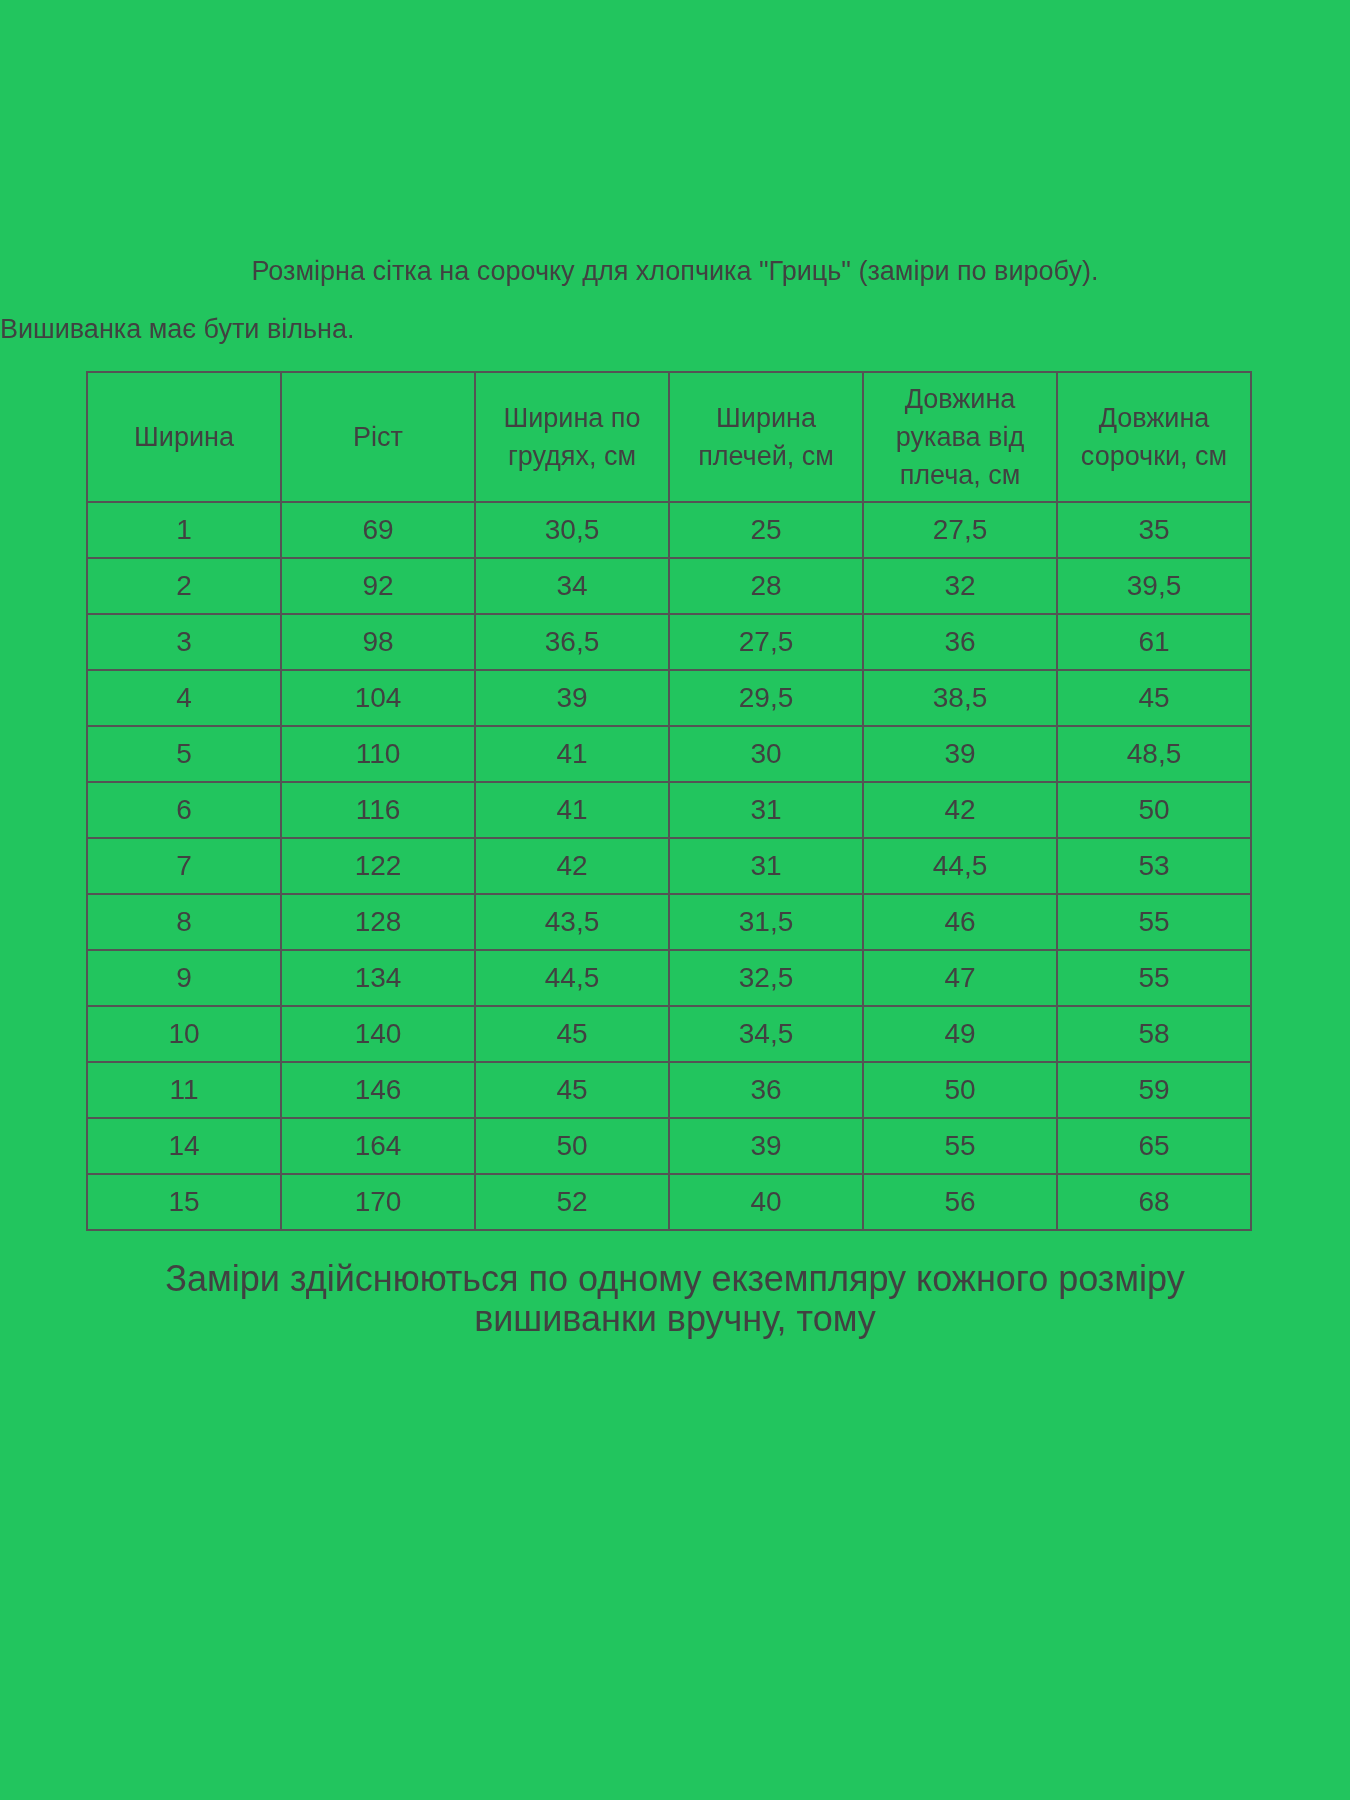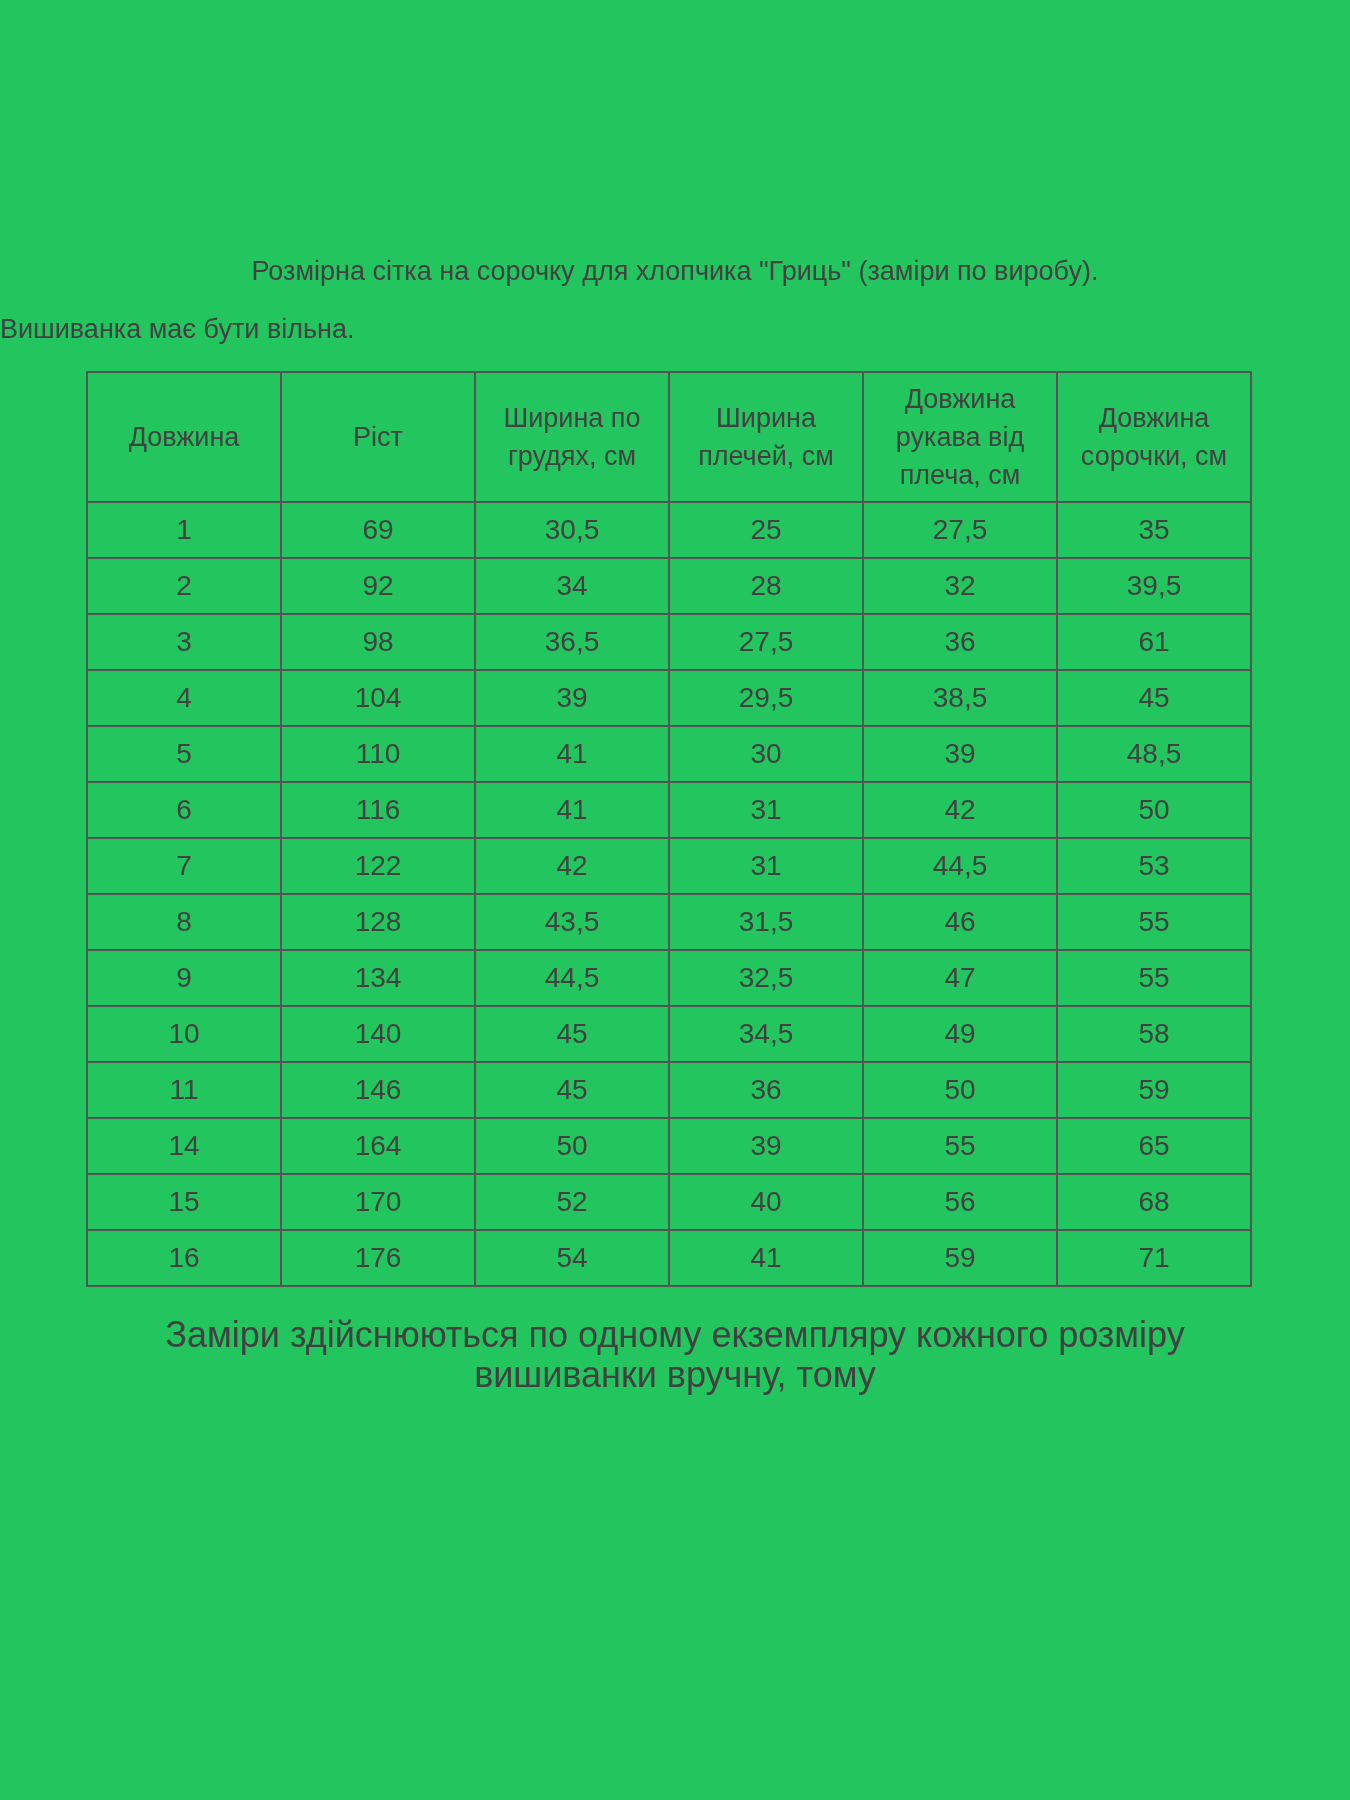--- a/index.html
+++ b/index.html
@@ -70,21 +70,21 @@
 
 <div class="page">
 
   <div class="title">Розмірна сітка на сорочку для хлопчика "Гриць" (заміри по виробу).</div>
 
   <div class="subtitle">Вишиванка має бути вільна.</div>
 
   <table class="size-table">
     <thead>
       <tr>
-          <th>Довжина</th>
+          <th>Ширина</th>
           <th>Ріст</th>
           <th>Ширина по грудях, см</th>
           <th>Ширина плечей, см</th>
           <th>Довжина рукава від плеча, см</th>
           <th>Довжина сорочки, см</th>
         </tr>
     </thead>
     <tbody>
         <tr>
           <td>1</td>
@@ -183,28 +183,20 @@
           <td>65</td>
         </tr>
         <tr>
           <td>15</td>
           <td>170</td>
           <td>52</td>
           <td>40</td>
           <td>56</td>
           <td>68</td>
         </tr>
-        <tr>
-          <td>16</td>
-          <td>176</td>
-          <td>54</td>
-          <td>41</td>
-          <td>59</td>
-          <td>71</td>
-        </tr>
       </tbody>
   </table>
 
   <div class="footer-note">
     <div>Заміри здійснюються  по одному екземпляру кожного розміру вишиванки вручну, тому</div>
   </div>
 
 </div>
 
 </body></html>

